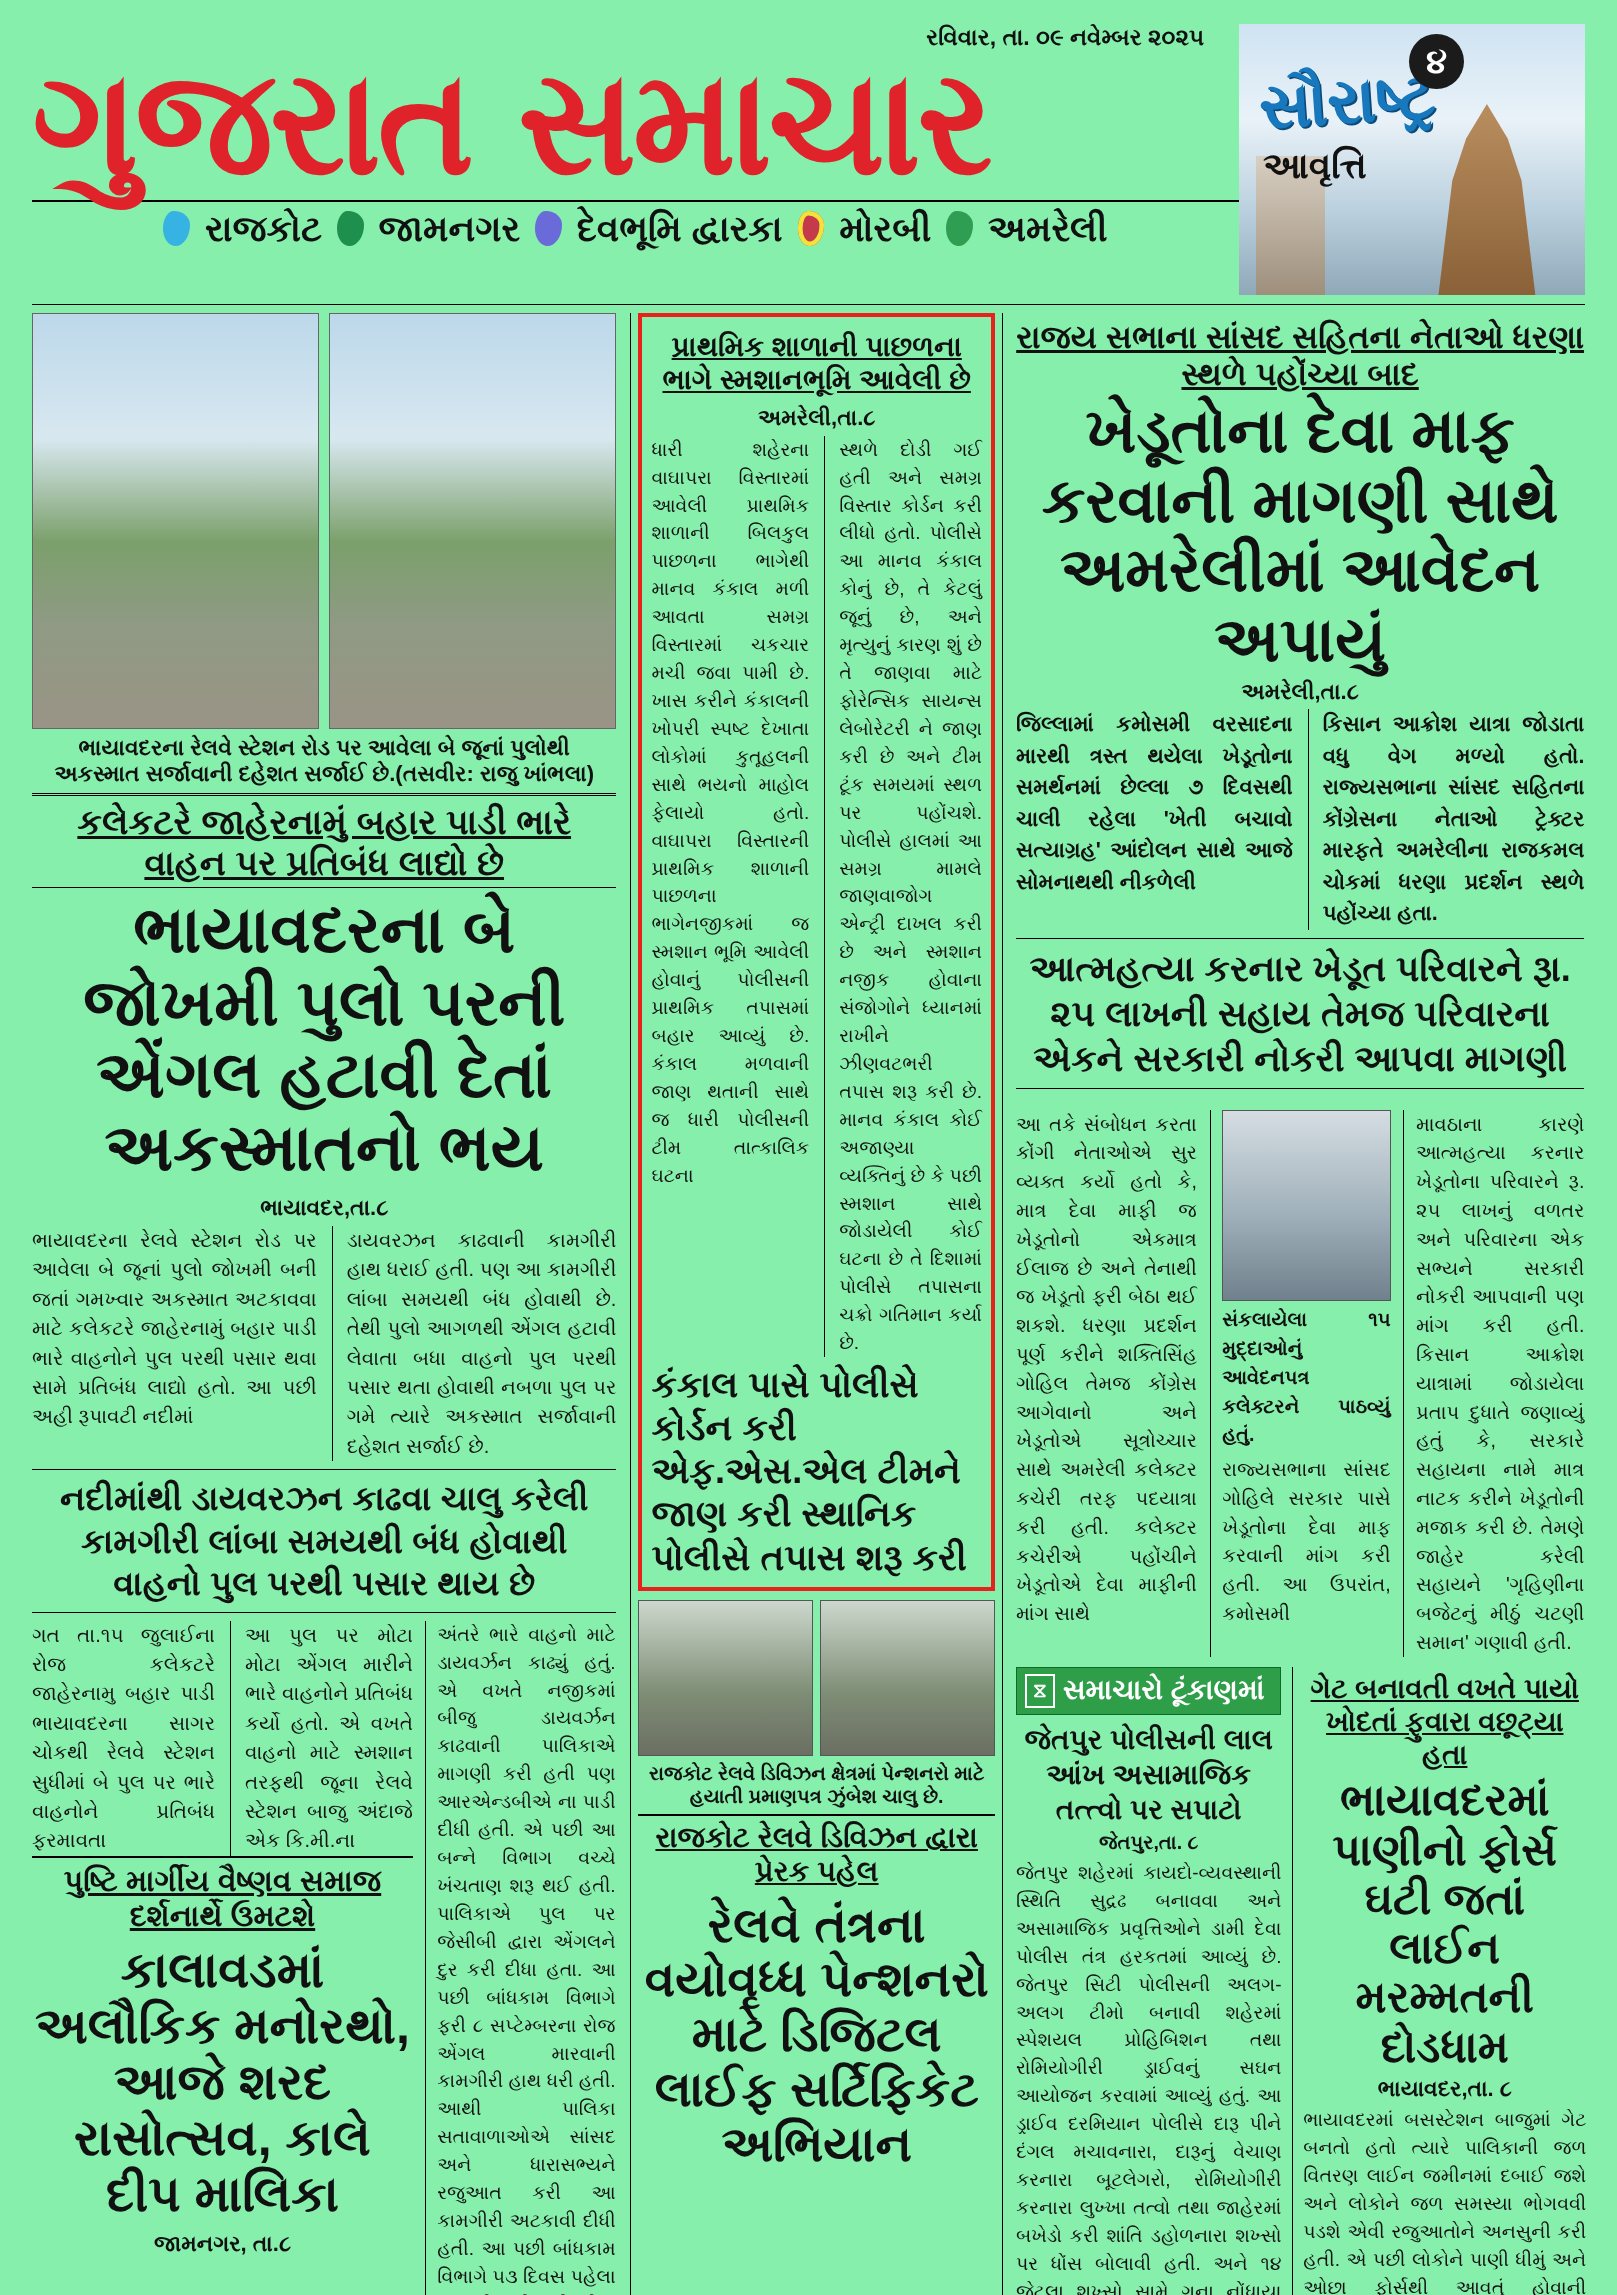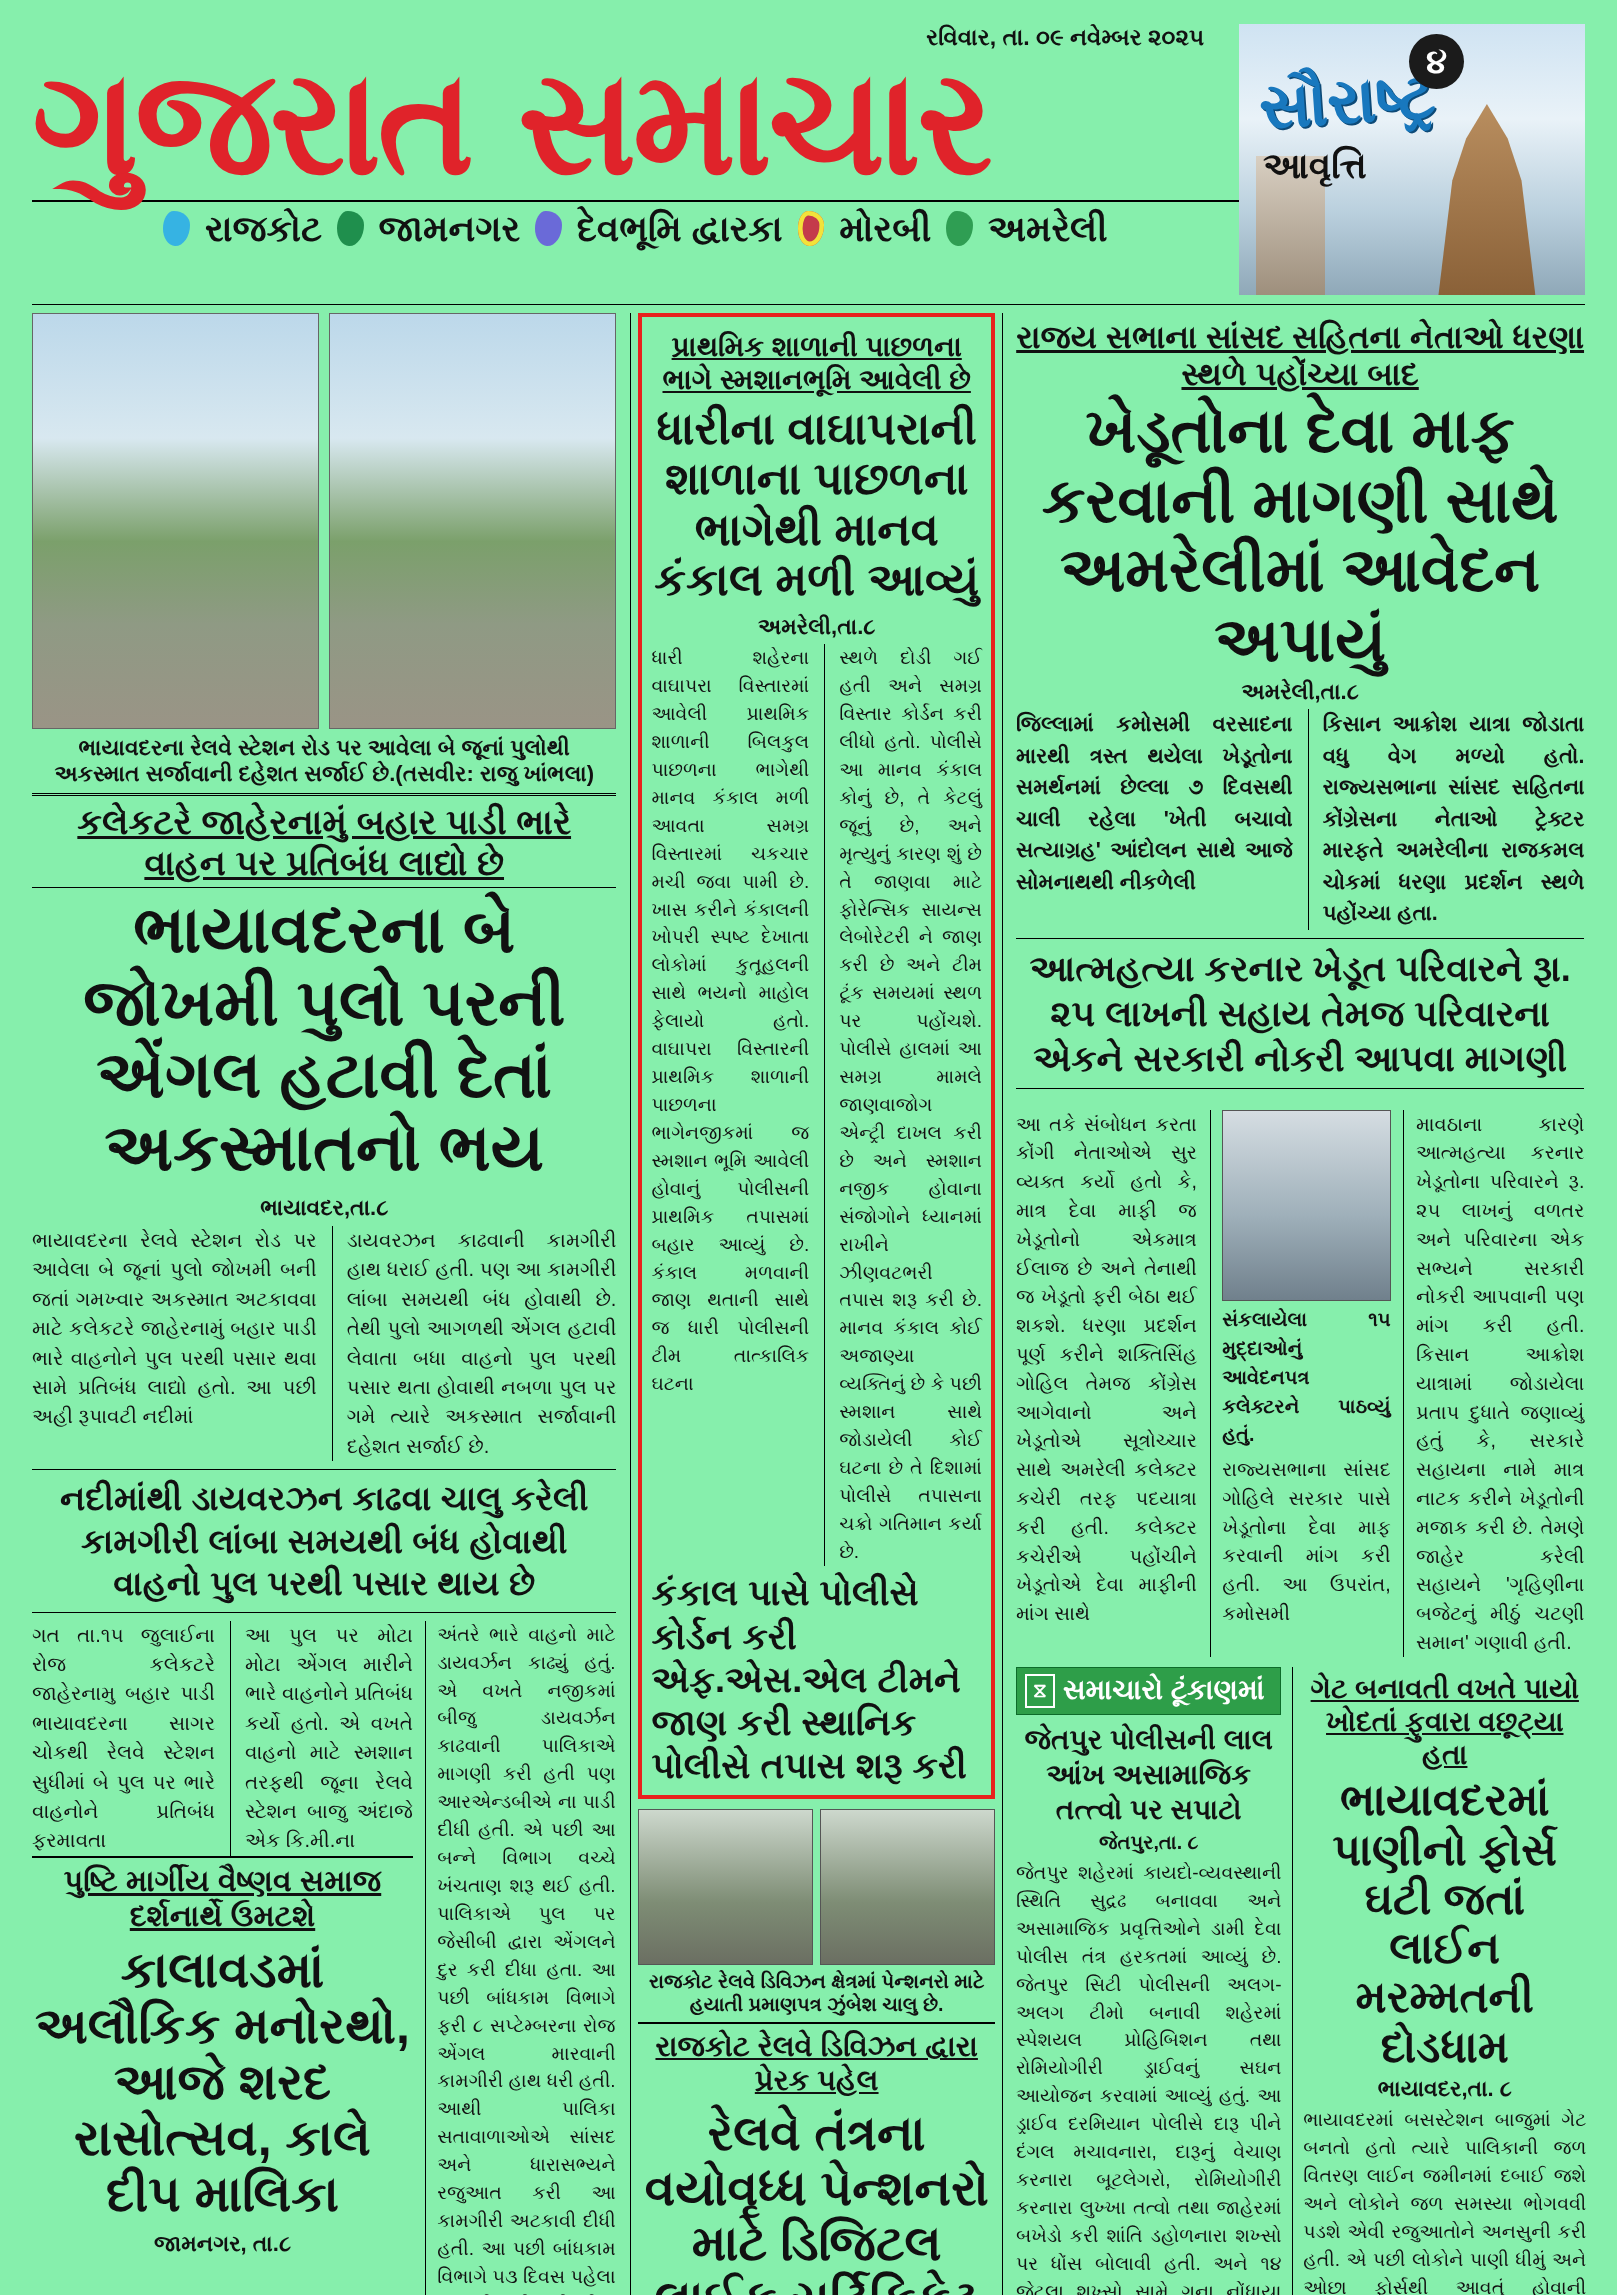--- a/index.html
+++ b/index.html
@@ -135,21 +135,20 @@
           <div>અંતરે ભારે વાહનો માટે ડાયવર્ઝન કાઢ્યું હતું. એ વખતે નજીકમાં બીજુ ડાયવર્ઝન કાઢવાની પાલિકાએ માગણી કરી હતી પણ આરએન્ડબીએ ના પાડી દીધી હતી. એ પછી આ બન્ને વિભાગ વચ્ચે ખંચતાણ શરૂ થઈ હતી. પાલિકાએ પુલ પર જેસીબી દ્વારા એંગલને દુર કરી દીધા હતા. આ પછી બાંધકામ વિભાગે ફરી ૮ સપ્ટેમ્બરના રોજ એંગલ મારવાની કામગીરી હાથ ધરી હતી. આથી પાલિકા સતાવાળાઓએ સાંસદ અને ધારાસભ્યને રજુઆત કરી આ કામગીરી અટકાવી દીધી હતી. આ પછી બાંધકામ વિભાગે ૫૩ દિવસ પહેલા રૂપાવટી નદીમાંથી બીજું ડાયવર્ઝન કાઢવાની કામગીરી શરૂ કરી હતી. જે આજ સુધી પૂરું થયું નથી. અને બન્ને જોખમી પુલ એંગલ વગરના છે. જેથી બધા વાહનો પુલ પરથી પસાર થતા હોવાથી અકસ્માત સર્જાવાની ભીતિ ઉભી થઈ છે.</div>
 
         </div>
       </div>
 
     </div>
 
     <div class="colM">
       <article class="redbox">
         <div class="kicker" style="border-top:none;font-size:28px">પ્રાથમિક શાળાની પાછળના ભાગે સ્મશાનભૂમિ આવેલી છે</div>
-        <h2 class="headline mheadline1">ધારીના વાઘાપરાની શાળાના પાછળના ભાગેથી માનવ કંકાલ મળી આવ્યું</h2>
         <div class="dateline">અમરેલી,તા.૮</div>
         <div class="cols2 bodytext" style="font-size:19px">
           <div>ધારી શહેરના વાઘાપરા વિસ્તારમાં આવેલી પ્રાથમિક શાળાની બિલકુલ પાછળના ભાગેથી માનવ કંકાલ મળી આવતા સમગ્ર વિસ્તારમાં ચકચાર મચી જવા પામી છે. ખાસ કરીને કંકાલની ખોપરી સ્પષ્ટ દેખાતા લોકોમાં કુતૂહલની સાથે ભયનો માહોલ ફેલાયો હતો. વાઘાપરા વિસ્તારની પ્રાથમિક શાળાની પાછળના ભાગેનજીકમાં જ સ્મશાન ભૂમિ આવેલી હોવાનું પોલીસની પ્રાથમિક તપાસમાં બહાર આવ્યું છે. કંકાલ મળવાની જાણ થતાની સાથે જ ધારી પોલીસની ટીમ તાત્કાલિક ઘટના</div>
           <div>સ્થળે દોડી ગઈ હતી અને સમગ્ર વિસ્તાર કોર્ડન કરી લીધો હતો. પોલીસે આ માનવ કંકાલ કોનું છે, તે કેટલું જૂનું છે, અને મૃત્યુનું કારણ શું છે તે જાણવા માટે ફોરેન્સિક સાયન્સ લેબોરેટરી ને જાણ કરી છે અને ટીમ ટૂંક સમયમાં સ્થળ પર પહોંચશે. પોલીસે હાલમાં આ સમગ્ર મામલે જાણવાજોગ એન્ટ્રી દાખલ કરી છે અને સ્મશાન નજીક હોવાના સંજોગોને ધ્યાનમાં રાખીને ઝીણવટભરી તપાસ શરૂ કરી છે. માનવ કંકાલ કોઈ અજાણ્યા વ્યક્તિનું છે કે પછી સ્મશાન સાથે જોડાયેલી કોઈ ઘટના છે તે દિશામાં પોલીસે તપાસના ચક્રો ગતિમાન કર્યા છે.</div>
         </div>
         <div class="bold-tail">કંકાલ પાસે પોલીસે કોર્ડન કરી એફ.એસ.એલ ટીમને જાણ કરી સ્થાનિક પોલીસે તપાસ શરૂ કરી</div>
       </article>
 
       <div class="mphotos">
         <div class="mphoto"></div>

